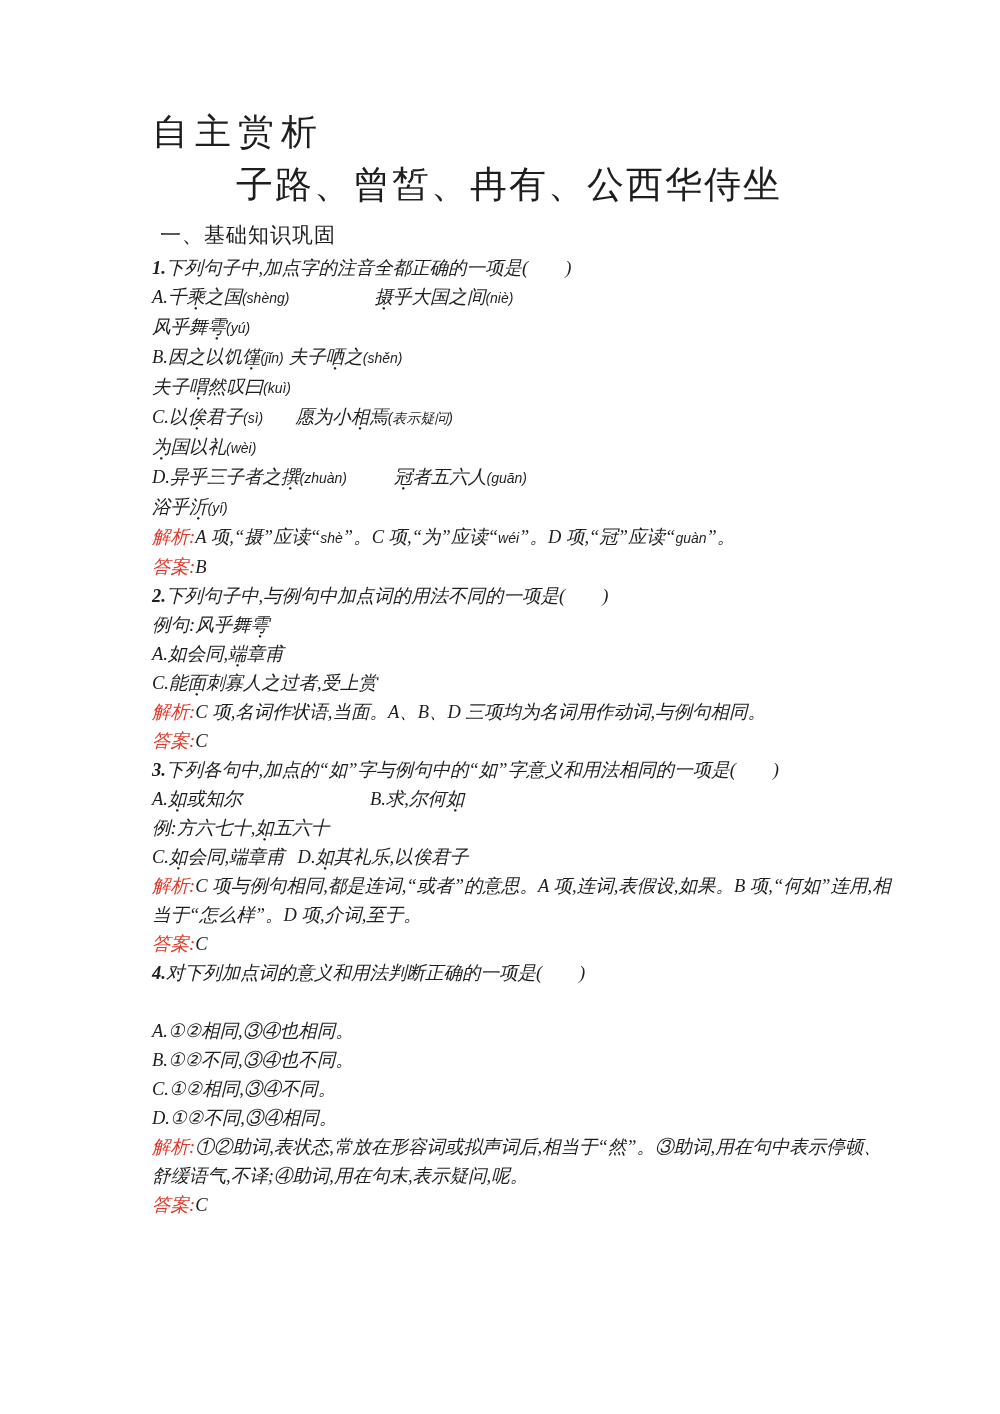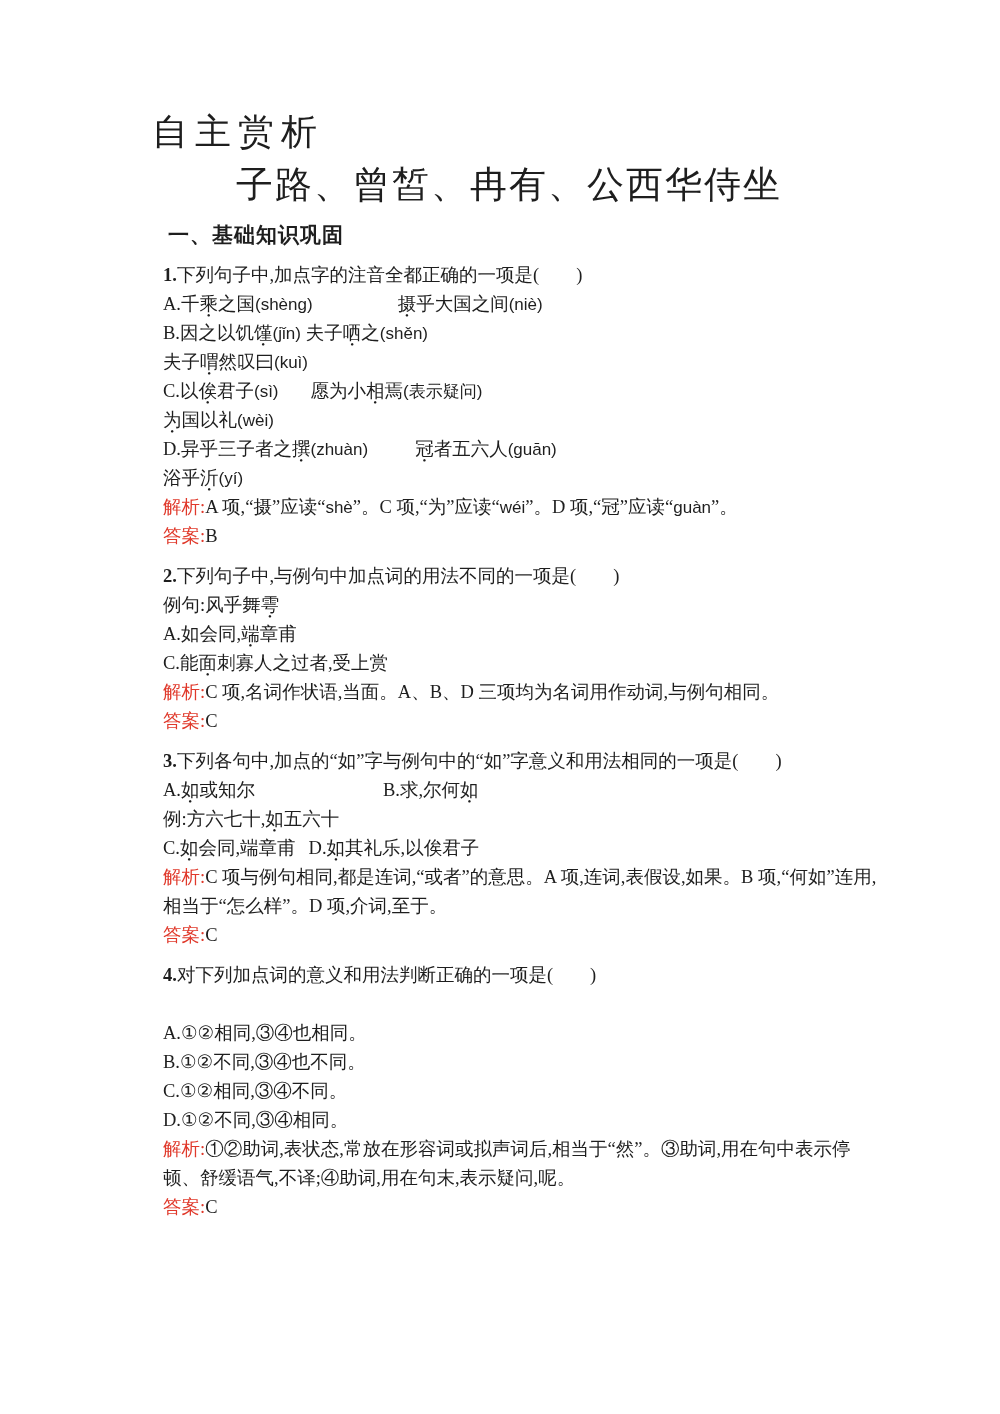--- a/index.html
+++ b/index.html
@@ -12,33 +12,33 @@
   .page{padding:110px 108px 0 152px;}
   .title{
     font-size:36px;font-weight:normal;margin:0;
     letter-spacing:7px;line-height:1.25;
   }
   .subtitle{
     font-size:37px;font-weight:normal;
     margin:8px 0 0 84px;letter-spacing:2px;line-height:1.2;
   }
   .section-heading{
-    font-size:21px;font-weight:bold;
-    margin:15px 0 4px 16px;letter-spacing:1px;line-height:1.3;
+    font-size:21px;font-weight:normal;
+    margin:15px 0 4px 8px;letter-spacing:1px;line-height:1.3;
   }
-  .question{margin:11px;}
+  .question{margin:0;font-style:italic;}
   .line{
     margin:0;font-size:18.5px;line-height:29px;
   }
   .line.blank{min-height:29px;}
   .qnum{font-weight:bold;}
   .red{color:#e0392b;text-align:right;}
   .py{
     font-family:"Liberation Sans","DejaVu Sans",sans-serif;
-    font-size:17px;
+    font-size:14px;
   }
   .em{position:relative;display:inline-block;}
   .em::after{
     content:"\2022";
     position:absolute;left:50%;transform:translateX(-50%);
     top:20px;font-size:11px;line-height:1;color:#1e1e1e;
   }
   .gap{display:inline-block;height:1px;vertical-align:baseline;}
 </style>
 </head>
@@ -46,20 +46,21 @@
 
 <div class="page">
 
   <h1 class="title">自主赏析</h1>
   <h2 class="subtitle">子路、曾皙、冉有、公西华侍坐</h2>
   <h3 class="section-heading">一、基础知识巩固</h3>
 
   <section class="question">
     <p class="line stem"><b class="qnum">1.</b><span>下列句子中,加点字的注音全都正确的一项是(　　)</span></p>
     <p class="line">A.千<span class="em">乘</span>之国<span class="py">(shèng)</span><span class="gap" style="width: 85px;"></span><span class="em">摄</span>乎大国之间<span class="py">(niè)</span></p>
+    <p class="line">风乎舞<span class="em">雩</span><span class="py">(yú)</span></p>
     <p class="line">B.因之以饥<span class="em">馑</span><span class="py">(jǐn)</span><span class="gap" style="width: 5px;"></span>夫子<span class="em">哂</span>之<span class="py">(shěn)</span></p>
     <p class="line">夫子<span class="em">喟</span>然叹曰<span class="py">(kuì)</span></p>
     <p class="line">C.以<span class="em">俟</span>君子<span class="py">(sì)</span><span class="gap" style="width: 32px;"></span>愿为小<span class="em">相</span>焉<span class="py">(表示疑问)</span></p>
     <p class="line"><span class="em">为</span>国以礼<span class="py">(wèi)</span></p>
     <p class="line">D.异乎三子者之<span class="em">撰</span><span class="py">(zhuàn)</span><span class="gap" style="width: 47px;"></span><span class="em">冠</span>者五六人<span class="py">(guān)</span></p>
     <p class="line">浴乎<span class="em">沂</span><span class="py">(yí)</span></p>
     <p class="line"><span class="red">解析:</span><span>A 项,“摄”应读“<span class="py">shè</span>”。C 项,“为”应读“<span class="py">wéi</span>”。D 项,“冠”应读“<span class="py">guàn</span>”。</span></p>
     <p class="line"><span class="red">答案:</span><span>B</span></p>
   </section>
 

